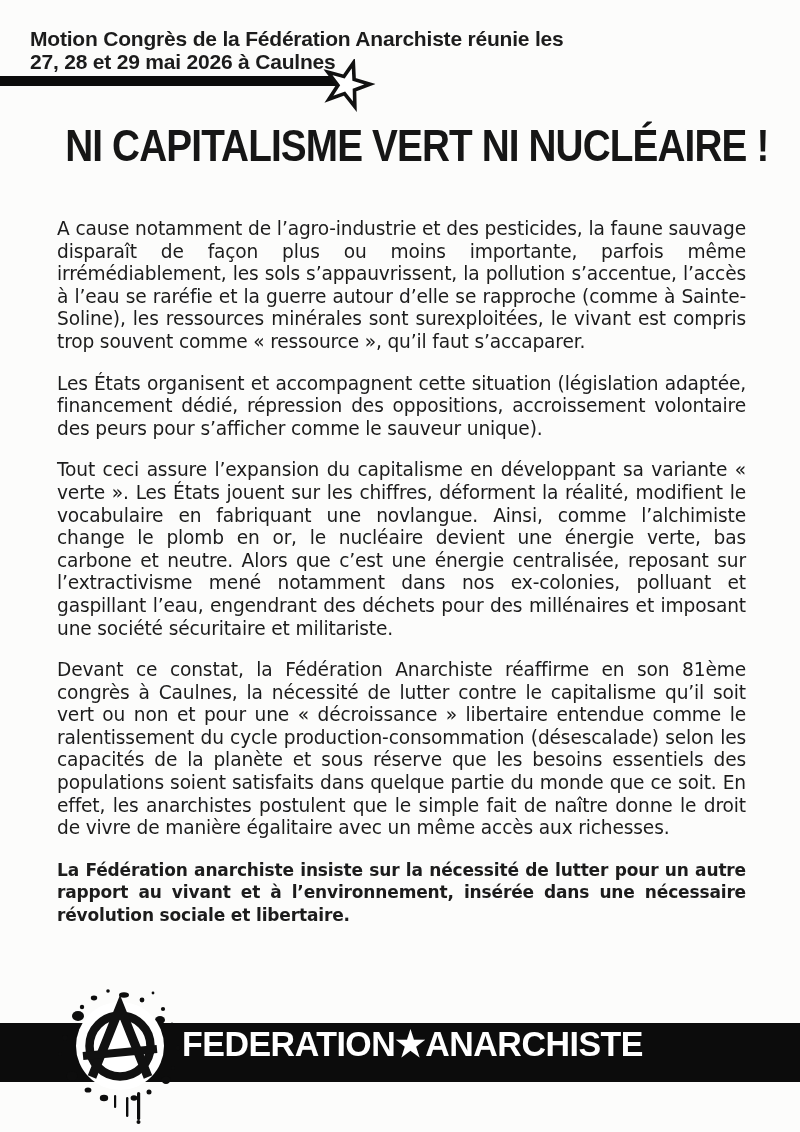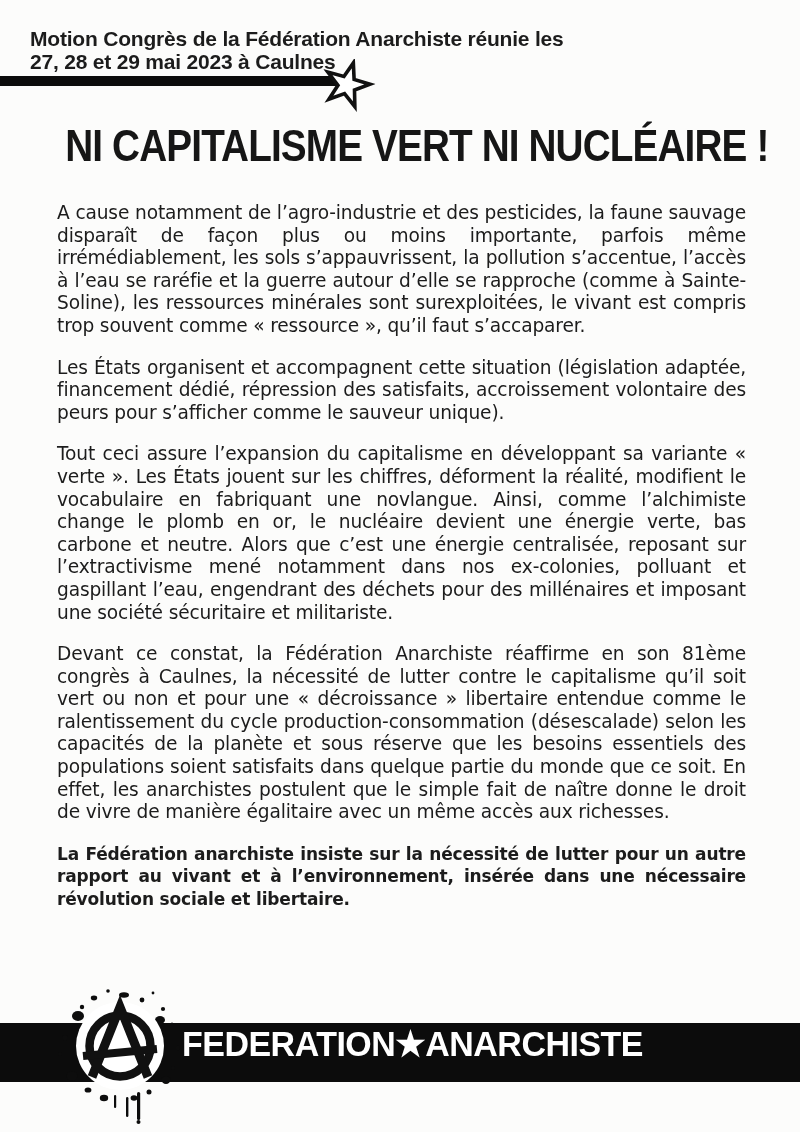--- a/index.html
+++ b/index.html
@@ -43,21 +43,21 @@
     display:inline-block;white-space:nowrap;
     transform:scaleX(0.86);transform-origin:50% 50%;
     font-weight:900;font-size:45px;line-height:50px;
     letter-spacing:-1px;color:#161616;
   }
   
   .content{
     position:absolute;top:202px;left:57px;width:689px;
   }
   .content p{
-    margin:0 0 19px 0;
+    margin:16px 0 19px 0;
     text-align:justify;
     font-family:"DejaVu Sans","Liberation Sans",sans-serif;
     font-size:18.6px;line-height:22.6px;
     letter-spacing:-0.15px;
     color:var(--ink);
   }
   .content p.bold{
     font-weight:700;
     font-size:17px;
   }
@@ -83,35 +83,35 @@
     letter-spacing:1.2px;word-spacing:9px;white-space:nowrap;
   }
 </style>
 </head>
 <body>
 
 <div id="page">
 
   <div class="motion-header">
     <div>Motion Congrès de la Fédération Anarchiste réunie les</div>
-    <div>27, 28 et 29 mai 2023 à Caulnes</div>
+    <div>27, 28 et 29 mai 2026 à Caulnes</div>
   </div>
 
   <div class="header-bar"></div>
   <svg class="header-star" viewBox="-27 -27 54 54">
     <polygon points="0,-23 5.3,-7.3 21.9,-7.1 8.6,2.8 13.5,18.6 0,9 -13.5,18.6 -8.6,2.8 -21.9,-7.1 -5.3,-7.3" fill="#ffffff" stroke="#111111" stroke-width="3.6" stroke-linejoin="miter"></polygon>
   </svg>
 
   <div class="title-row">
     <span class="title-inner">NI CAPITALISME VERT NI NUCLÉAIRE !</span>
   </div>
 
   <div class="content">
       <p>A cause notamment de l’agro-industrie et des pesticides, la faune sauvage disparaît de façon plus ou moins importante, parfois même irrémédiablement, les sols s’appauvrissent, la pollution s’accentue, l’accès à l’eau se raréfie et la guerre autour d’elle se rapproche (comme à Sainte-Soline), les ressources minérales sont surexploitées, le vivant est compris trop souvent comme « ressource », qu’il faut s’accaparer.</p>
-      <p>Les États organisent et accompagnent cette situation (législation adaptée, financement dédié, répression des satisfaits, accroissement volontaire des peurs pour s’afficher comme le sauveur unique).</p>
+      <p>Les États organisent et accompagnent cette situation (législation adaptée, financement dédié, répression des oppositions, accroissement volontaire des peurs pour s’afficher comme le sauveur unique).</p>
       <p>Tout ceci assure l’expansion du capitalisme en développant sa variante « verte ». Les États jouent sur les chiffres, déforment la réalité, modifient le vocabulaire en fabriquant une novlangue. Ainsi, comme l’alchimiste change le plomb en or, le nucléaire devient une énergie verte, bas carbone et neutre. Alors que c’est une énergie centralisée, reposant sur l’extractivisme mené notamment dans nos ex-colonies, polluant et gaspillant l’eau, engendrant des déchets pour des millénaires et imposant une société sécuritaire et militariste.</p>
       <p>Devant ce constat, la Fédération Anarchiste réaffirme en son 81ème congrès à Caulnes, la nécessité de lutter contre le capitalisme qu’il soit vert ou non et pour une « décroissance » libertaire entendue comme le ralentissement du cycle production-consommation (désescalade) selon les capacités de la planète et sous réserve que les besoins essentiels des populations soient satisfaits dans quelque partie du monde que ce soit. En effet, les anarchistes postulent que le simple fait de naître donne le droit de vivre de manière égalitaire avec un même accès aux richesses.</p>
       <p class="bold">La Fédération anarchiste insiste sur la nécessité de lutter pour un autre rapport au vivant et à l’environnement, insérée dans une nécessaire révolution sociale et libertaire.</p>
     </div>
 
   <div class="footer-bar"></div>
 
   <svg class="footer-logo" viewBox="0 0 138 142">
     <g fill="#0d0d0d">
       <ellipse cx="42" cy="12" rx="3.2" ry="2.4"></ellipse>

